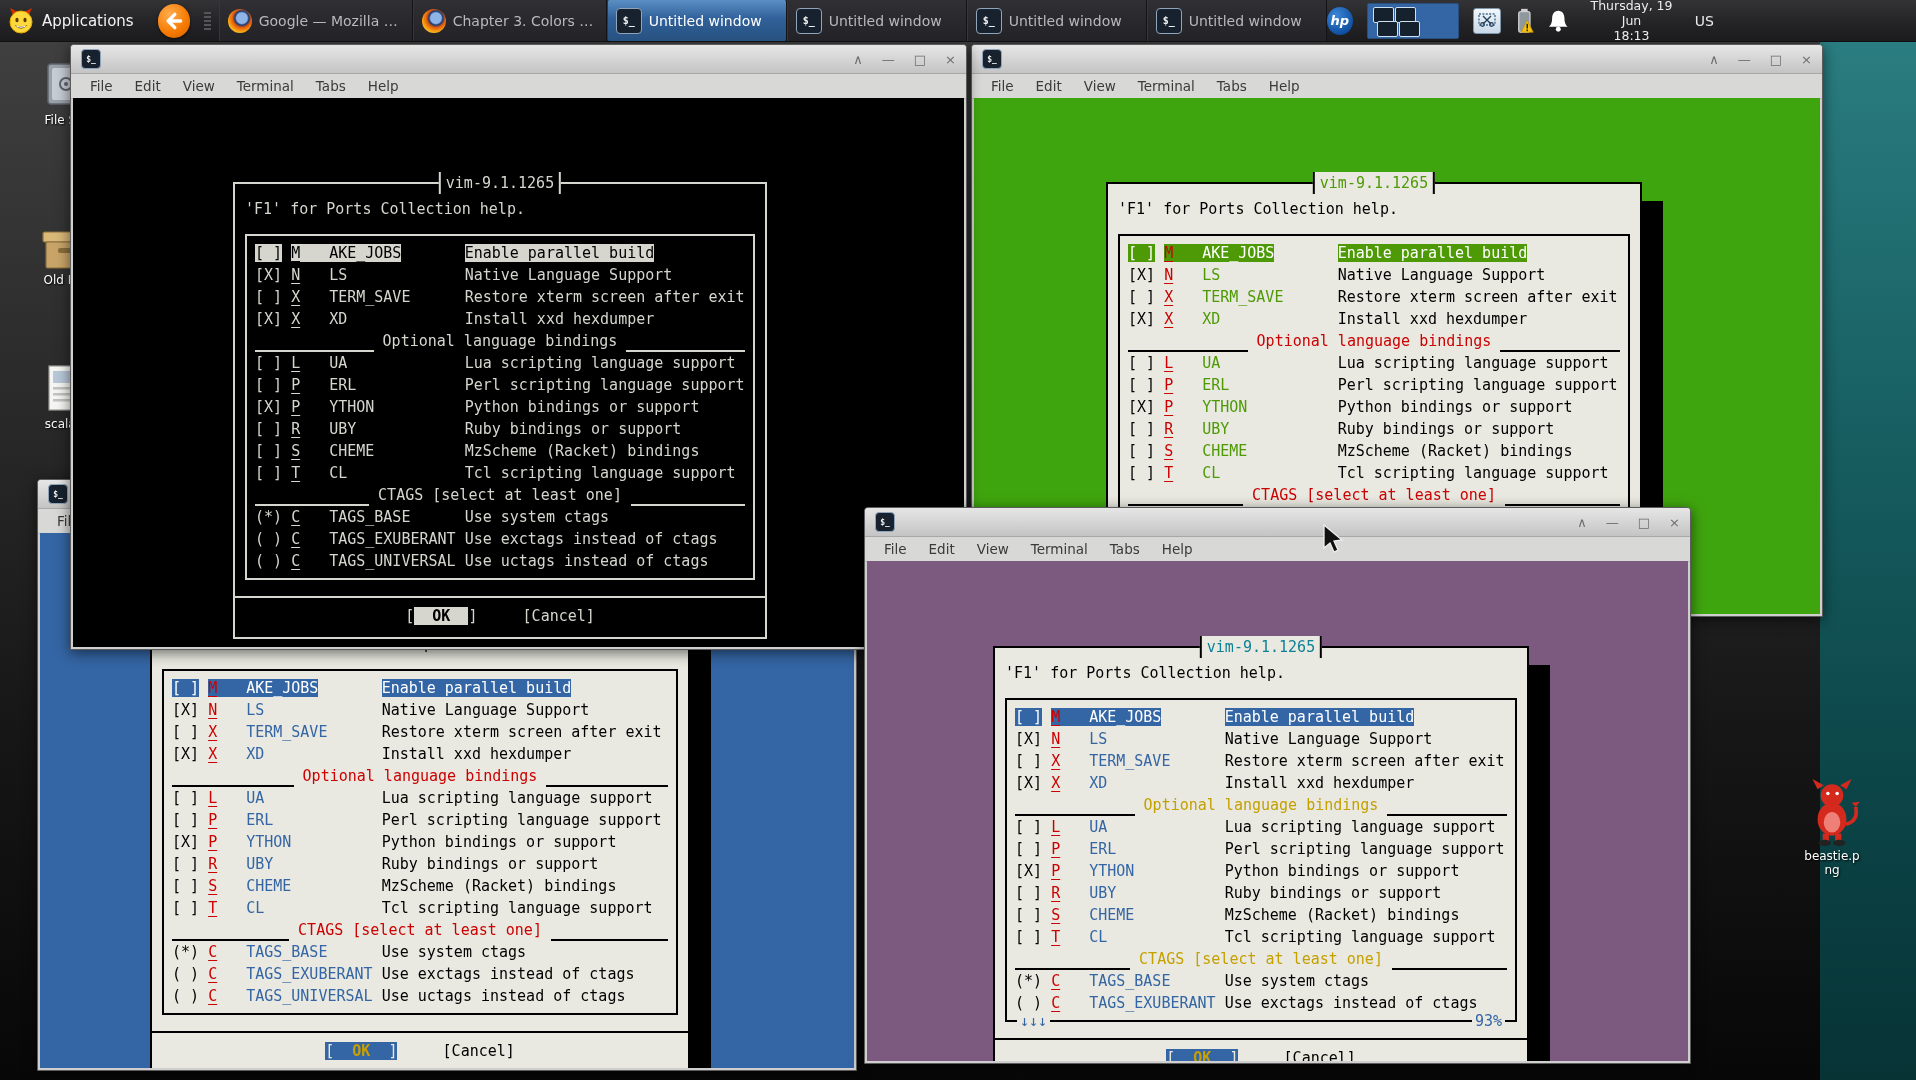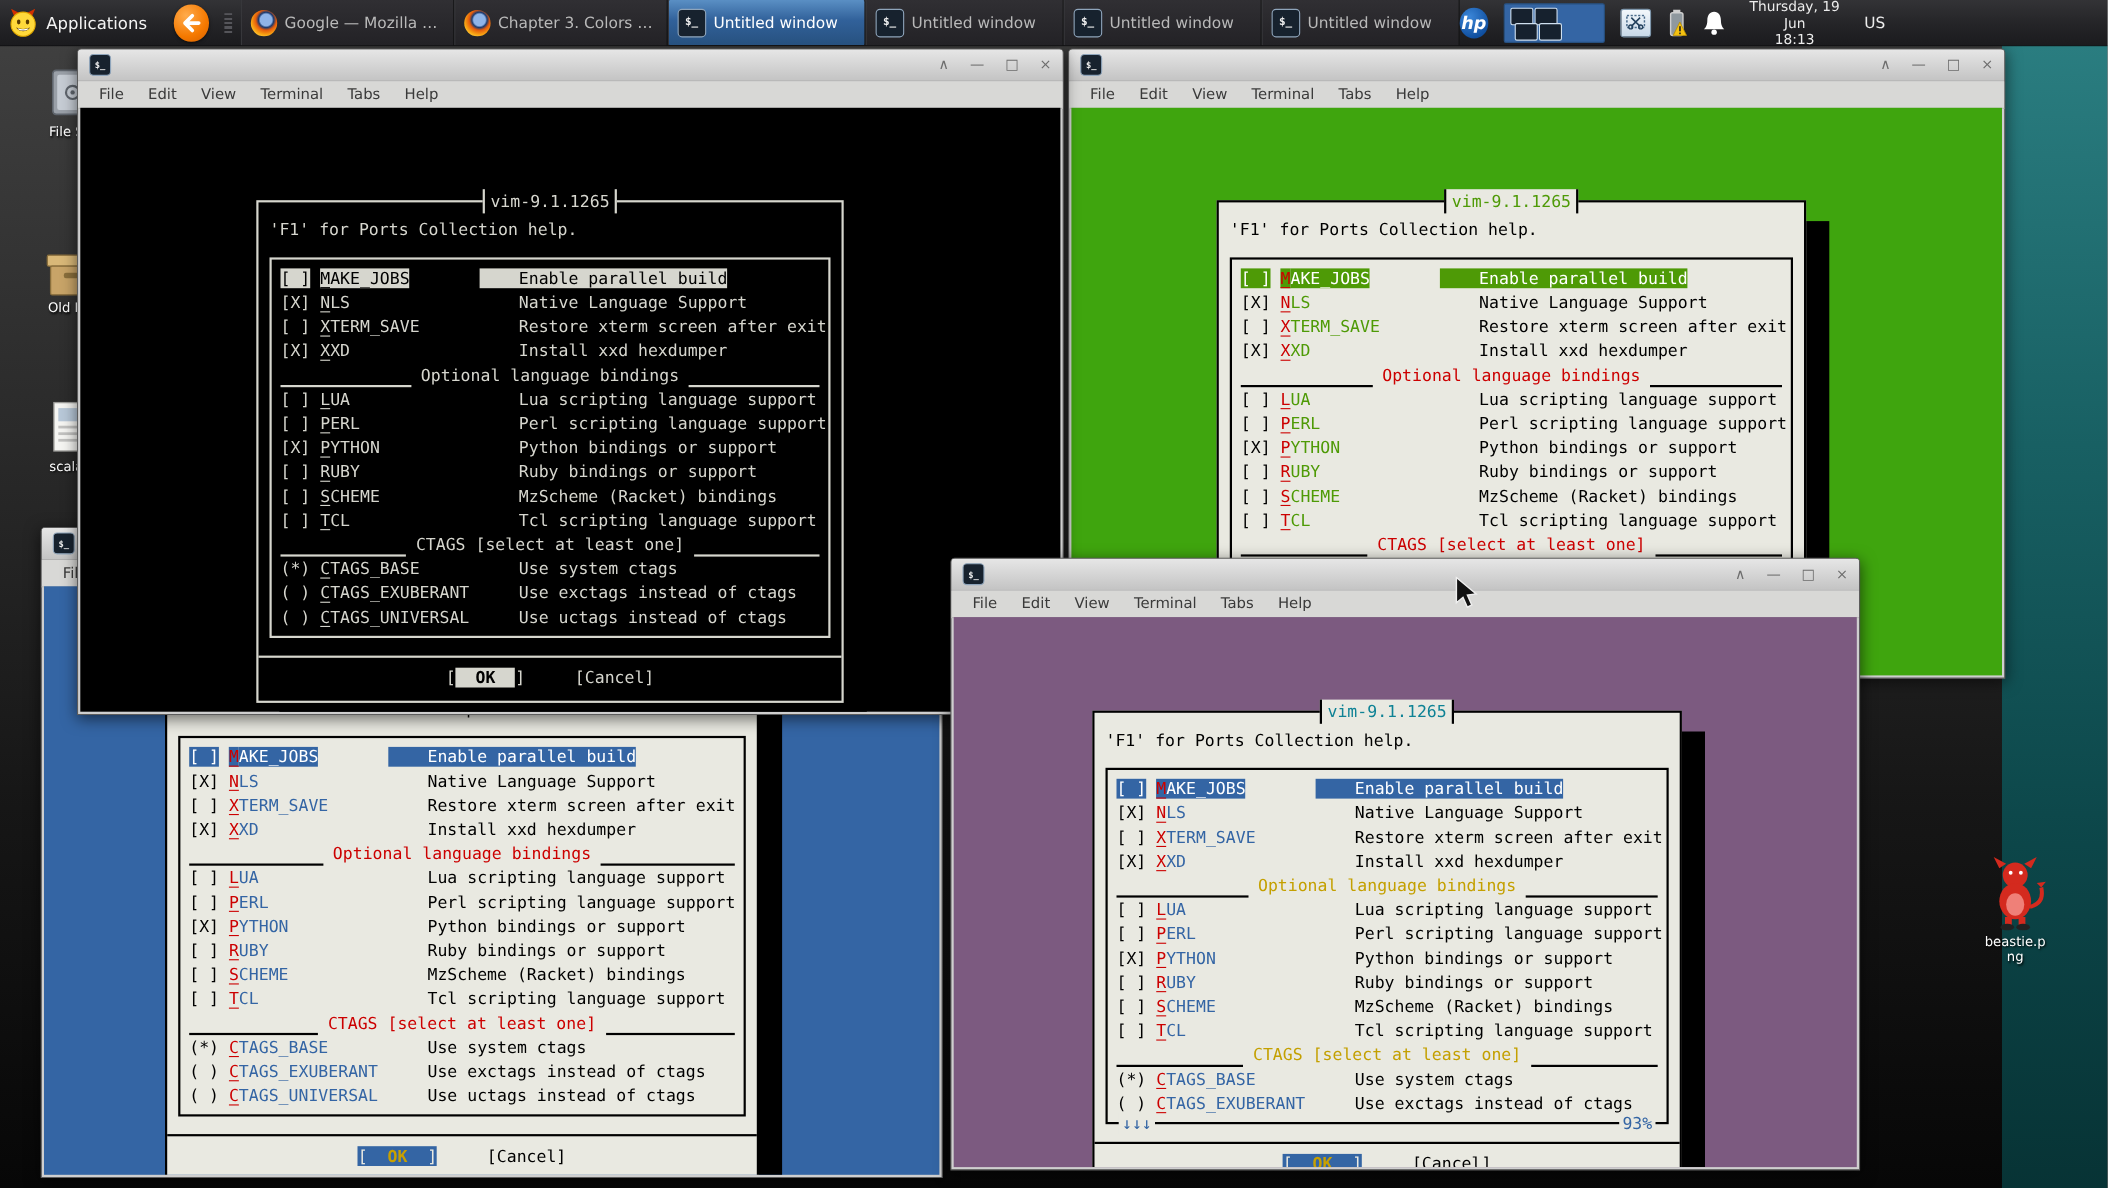--- a/index.html
+++ b/index.html
@@ -34,21 +34,21 @@
   .ff-ico{width:24px;height:24px;border-radius:50%;flex:0 0 24px;
        background:radial-gradient(circle at 58% 38%,#8fb4e8 0 26%,#1c3a6e 34%,#e55b0c 46%,#f8a213 66%,#ffd23e 82%,#e8820c 100%);}
   .term-ico{background:#17222e;border:1px solid #8fa5bb;border-radius:4px;color:#f0f0f0;
        font-family:"DejaVu Sans Mono",monospace;font-weight:bold;
        display:flex;align-items:center;justify-content:center;}
   .ti-24{width:24px;height:24px;flex:0 0 24px;font-size:10px;}
   .ti-18{width:18px;height:18px;flex:0 0 18px;font-size:8px;}
   #p-right{margin-left:auto;margin-right:202px;display:flex;align-items:center;gap:14px;height:41px;}
   #hp-logo{width:28px;height:28px;border-radius:50%;
        background:radial-gradient(circle at 35% 30%,#3b86d8,#0f4e9e 75%);
-       color:#fff;font-style:italic;font-weight:bold;font-size:16px;
+       color:#fff;font-style:italic;font-weight:bold;font-size:13px;
        display:flex;align-items:center;justify-content:center;}
   #pager{position:relative;width:96px;height:34px;background:#3465a4;border:1px solid #27507f;border-radius:2px;}
   .pg-tile{position:absolute;width:19px;height:14px;background:#16212e;border:1px solid #cfe0f0;border-radius:2px;}
   #snip-btn{width:28px;height:24px;border-radius:3px;border:1px solid #7f97ac;
        background:linear-gradient(180deg,#f2f7fb,#c9d9e8);display:flex;align-items:center;justify-content:center;}
   #clock{color:#ececec;font-size:12.5px;line-height:15px;text-align:center;}
   #kbd-layout{color:#ececec;font-size:14px;}
   
   .window{position:absolute;background:#cfcfcf;border:1px solid #5c5c5c;border-radius:4px 4px 0 0;
        box-shadow:0 3px 14px rgba(0,0,0,.55);}
@@ -66,22 +66,22 @@
        padding:14px 10px 8px;font-family:"DejaVu Sans Mono",monospace;font-size:15px;
        box-shadow:21px 19px 0 0 #000;}
   .dlg-title{position:absolute;top:-12px;left:50%;transform:translateX(-50%);
        background:var(--dlgbg);color:var(--ttl);padding:0 5px;line-height:22px;white-space:pre;
        border-left:2px solid var(--bd);border-right:2px solid var(--bd);}
   .dlg-help{line-height:22px;white-space:pre;color:var(--desc);}
   .optbox{border:2px solid var(--bd);padding:6px 8px;position:relative;margin-top:14px;}
   .trow{white-space:pre;height:22px;line-height:22px;}
   .o-cb{color:var(--cb);}
   .o-first{color:var(--first);text-decoration:underline;text-underline-offset:3px;}
-  .o-rest{color:var(--rest);}
-  .o-desc{color:var(--desc);padding-left:36px;}
+  .o-rest{color:var(--rest);padding-left:29px;}
+  .o-desc{color:var(--desc);}
   .trow.hl .o-cb,.trow.hl .o-rest,.trow.hl .o-desc{background:var(--hlbg);color:var(--hlfg);}
   .trow.hl .o-first{background:var(--hlbg);color:var(--hlfirst);}
   .tsep{display:flex;align-items:flex-end;height:22px;}
   .sepline{flex:1;height:2px;background:var(--bd);}
   .seplabel{color:var(--hd);padding:0 9px;line-height:22px;white-space:pre;}
   .scroll-ind{position:absolute;bottom:-11px;background:var(--dlgbg);color:var(--scr);
        padding:0 3px;line-height:20px;}
   .scroll-l{left:10px;}  .scroll-r{right:10px;}
   .dlg-footer{border-top:2px solid var(--bd);margin:16px -10px 0;padding:9px 0 4px;
        text-align:center;white-space:pre;}

